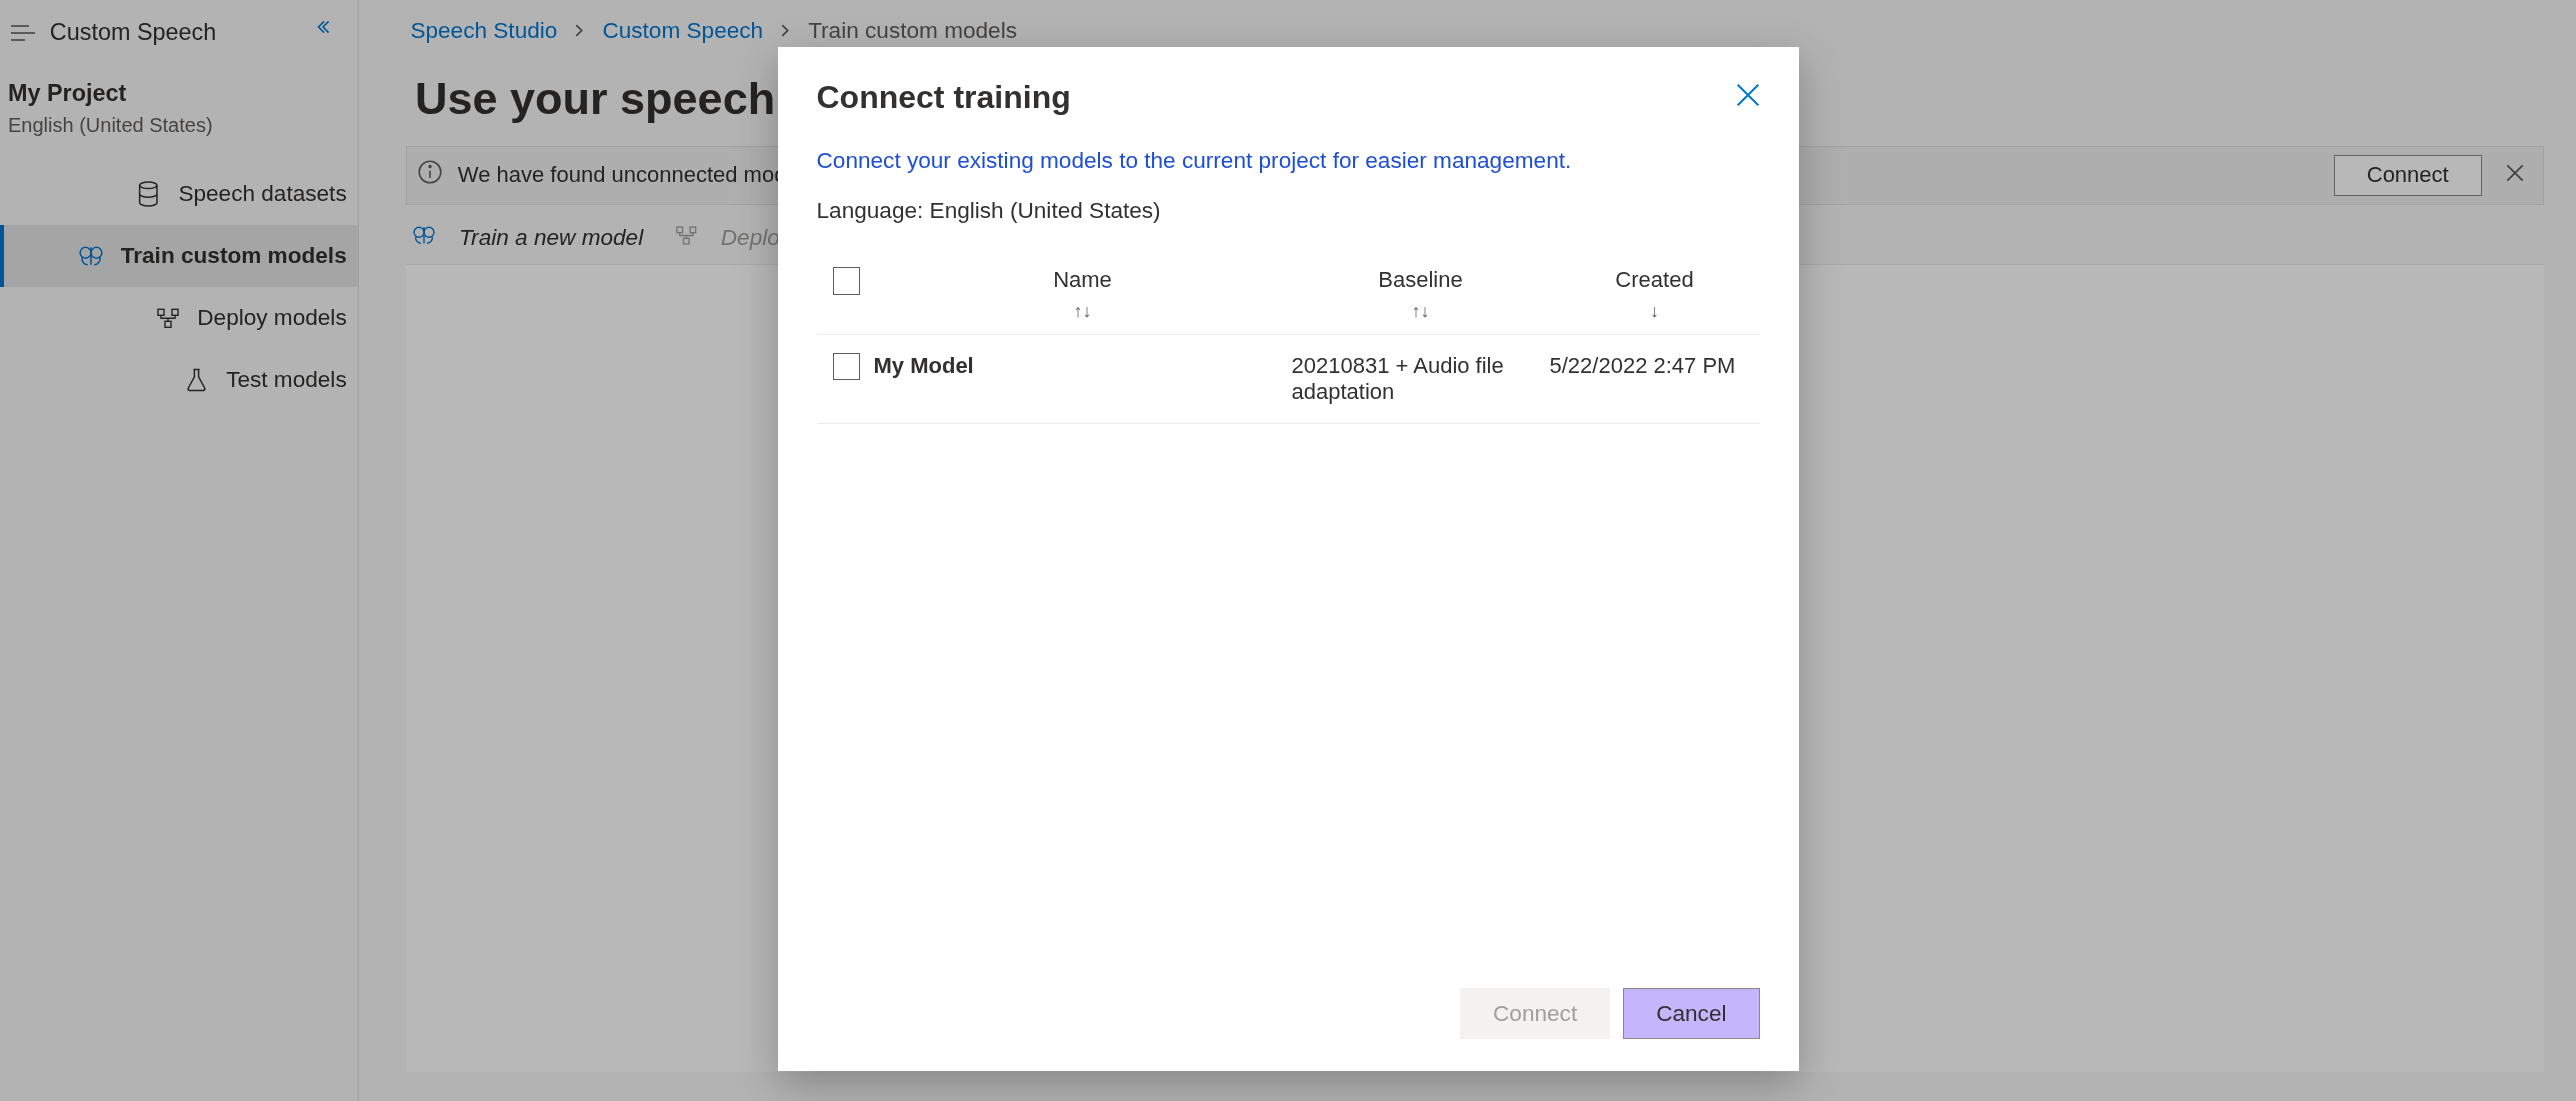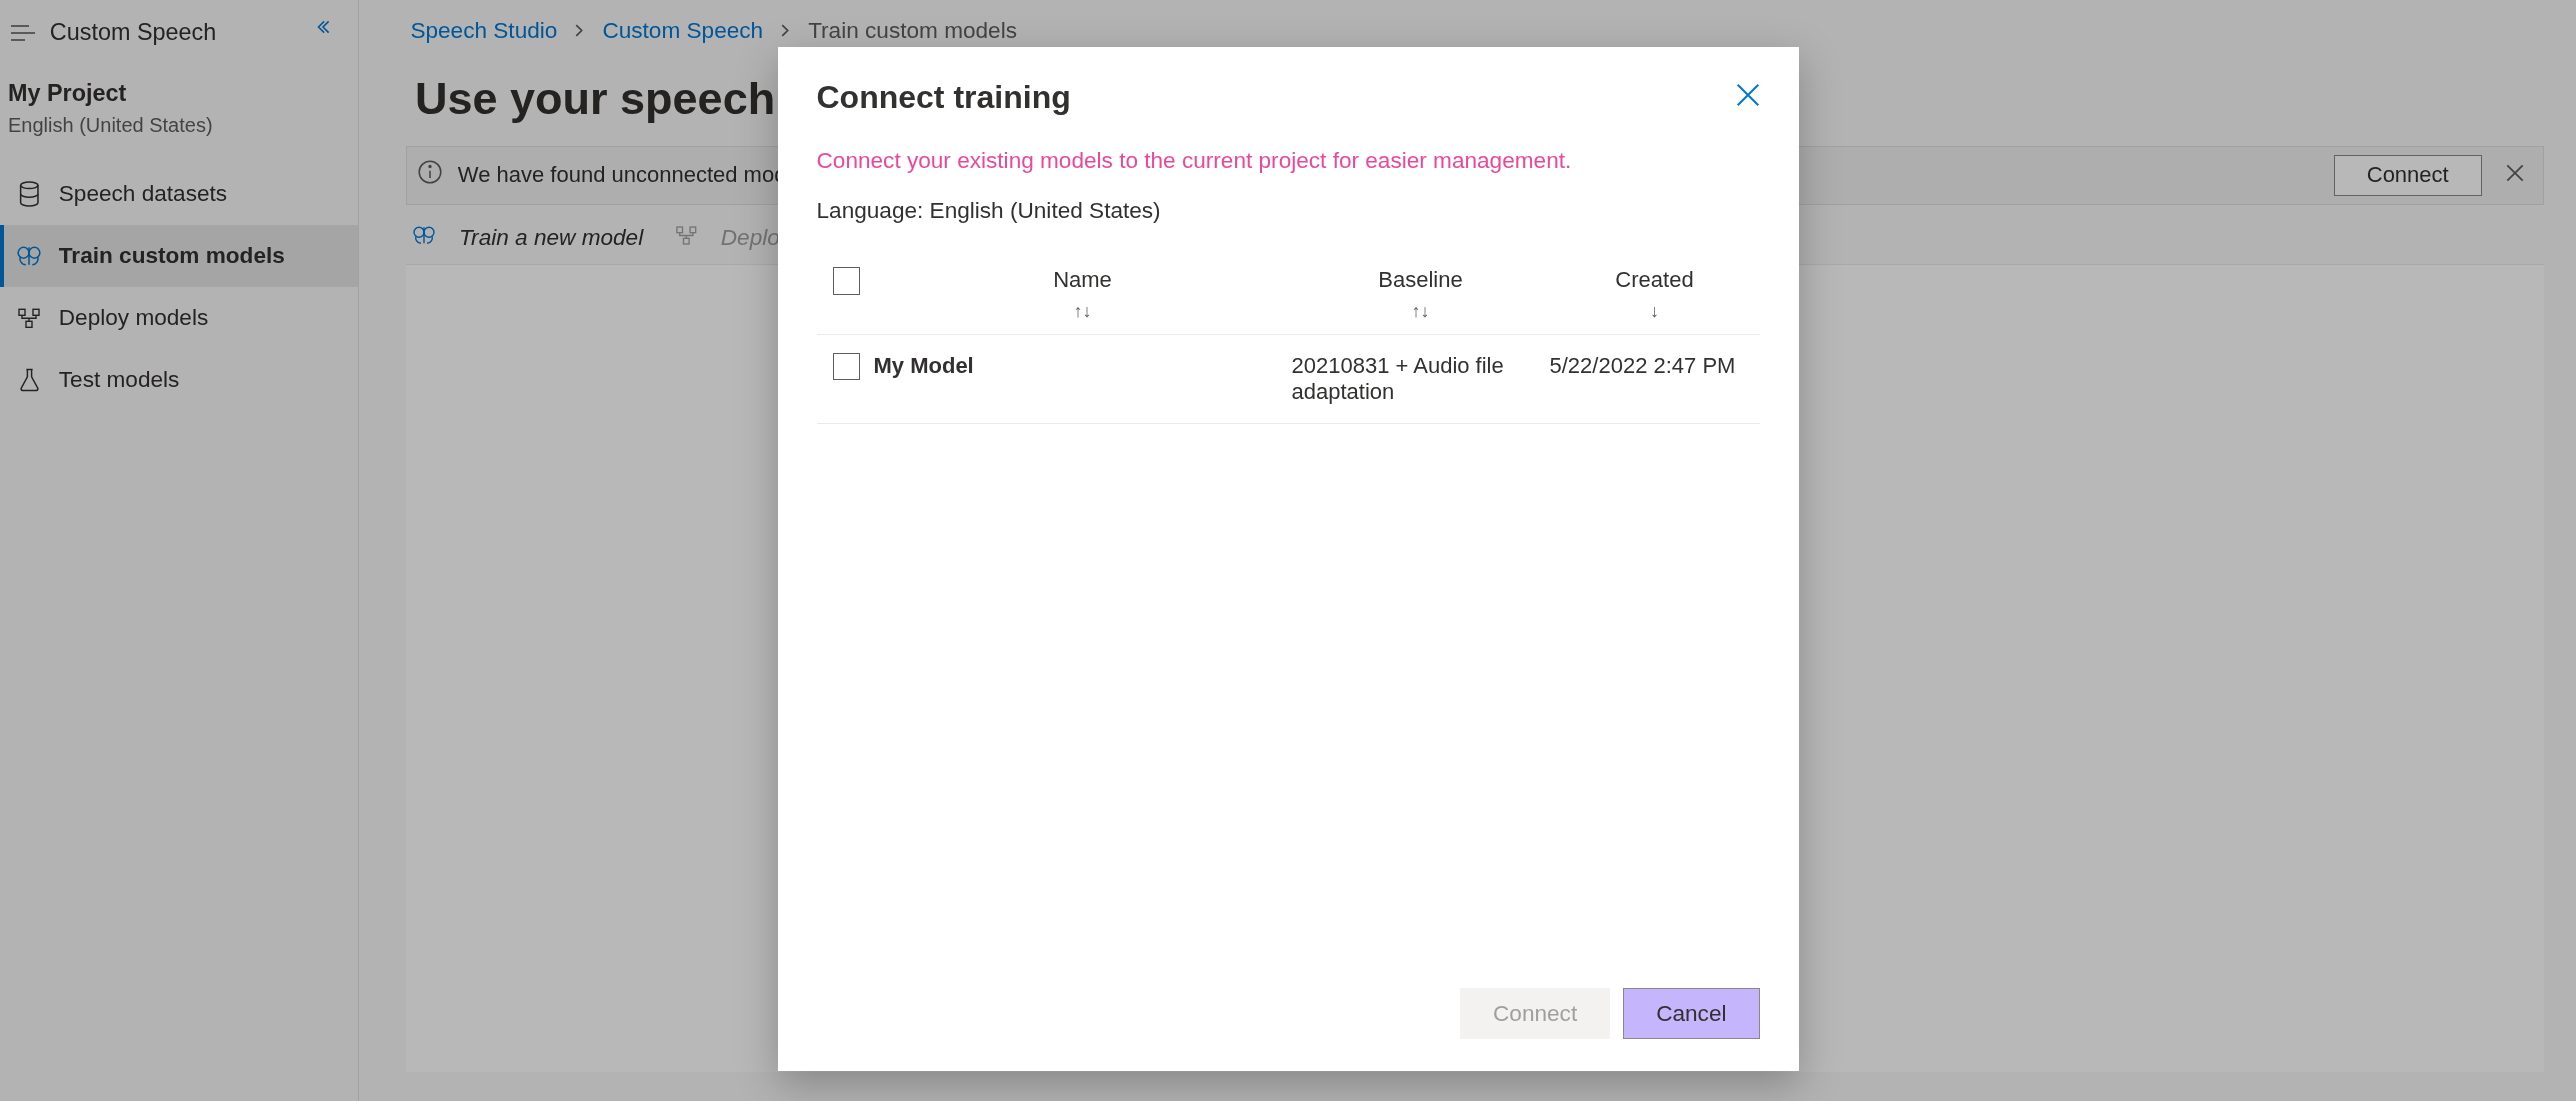--- a/index.html
+++ b/index.html
@@ -49,20 +49,21 @@
   .nav-list { display: flex; flex-direction: column; margin-top: 8px; }
   .nav-item {
     display: flex;
     align-items: center;
     gap: 16px;
     padding: 18px 11.3px;
     font-size: 22.6px;
     color: #323130;
     cursor: pointer;
     border-left: 4.8px solid transparent;
+    justify-content: flex-end;
   }
   .nav-item.active {
     background: #e5e5e5;
     border-left-color: #0078d4;
     font-weight: 600;
   }
   .nav-icon { width: 27.5px; display:flex; justify-content:center; color:#323130; }
   .nav-item.active .nav-icon { color:#0078d4; }
 
   
@@ -159,21 +160,21 @@
   }
   .modal-close {
     position: absolute;
     top: 36px;
     right: 39px;
     color: #0078d4;
     cursor: pointer;
     background:none; border:none;
   }
   .modal-title { font-size: 32px; font-weight: 600; margin-bottom: 32px; }
-  .modal-desc { font-size: 22.6px; color: #ec4899; margin-bottom: 24px; }
+  .modal-desc { font-size: 22.6px; color: #1d4ed8; margin-bottom: 24px; }
   .modal-lang { font-size: 22.6px; color: #323130; margin-bottom: 32px; }
 
   .table-wrap { flex:1; display:flex; flex-direction:column; }
   .table-header, .table-row {
     display: grid;
     grid-template-columns: 57px 1fr 258px 210px;
     align-items: flex-start;
     border-bottom: 0.8px solid #edebe9;
   }
   .table-header {

